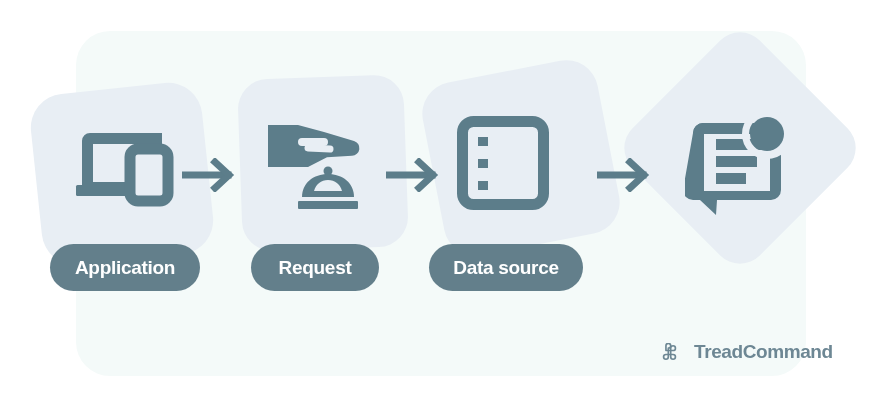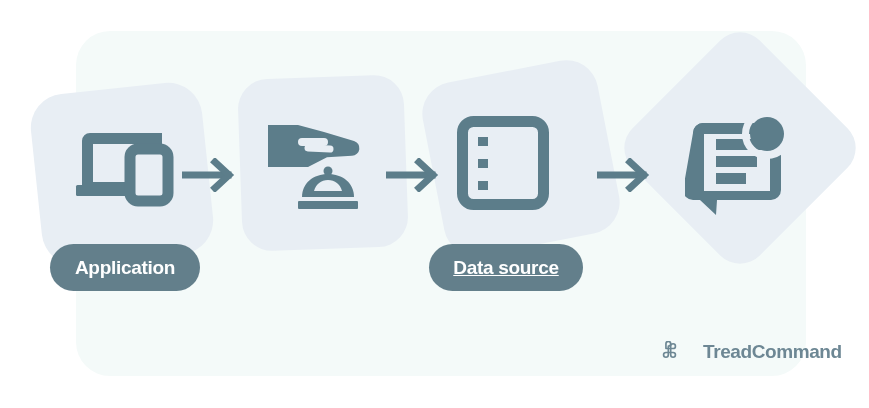--- a/index.html
+++ b/index.html
@@ -106,30 +106,31 @@
     font-weight: bold;
     letter-spacing: -0.3px;
     display: flex;
     align-items: center;
     justify-content: center;
     padding: 0 24px;
     white-space: nowrap;
   }
   .pill-1 { left: 50px;  width: 150px; }
   .pill-2 { left: 251px; width: 128px; }
-  .pill-3 { left: 429px; width: 154px; text-decoration: underline; }
+  .pill-3 { left: 429px; width: 154px; }
   .pill-4 { left: 657px; width: 165px; }
 
   
   .brand {
     position: absolute;
     left: 660px;
     top: 341px;
     display: flex;
-    gap: 24px;
+    align-items: center;
+    gap: 15px;
     color: #6d8794;
   }
   .brand-mark {
     width: 19px; height: 19px;
     display: block;
   }
   .brand-name {
     font-size: 19px;
     font-weight: bold;
     letter-spacing: -0.4px;
@@ -216,20 +217,21 @@
       </svg>
     </span>
     <span class="arrow arrow-3">
       <svg width="56" height="34" viewBox="0 0 56 34" fill="none">
         <path d="M2 17h44" stroke="#5c7d8a" stroke-width="7" stroke-linecap="square"></path>
         <path d="M33 4l14 13-14 13" stroke="#5c7d8a" stroke-width="7" stroke-linecap="square" stroke-linejoin="miter" fill="none"></path>
       </svg>
     </span>
 
     <div class="pill pill-1">Application</div>
+    <div class="pill pill-2">Request</div>
     <div class="pill pill-3">Data source</div>
 
   </div>
 
   <div class="brand">
     <span class="brand-mark">
       <svg width="19" height="19" viewBox="0 0 24 24" fill="none">
         <path d="M7.5 3.5a3 3 0 1 1 3 3v11a3 3 0 1 1-3-3h9a3 3 0 1 1-3 3v-11a3 3 0 1 1 3 3h-9z" stroke="#6d8794" stroke-width="2.1" stroke-linejoin="round" fill="none"></path>
       </svg>
     </span>

